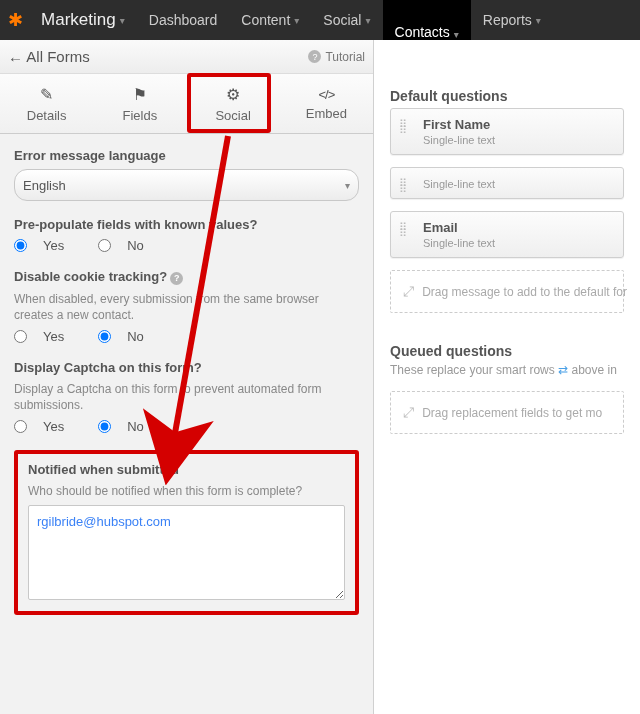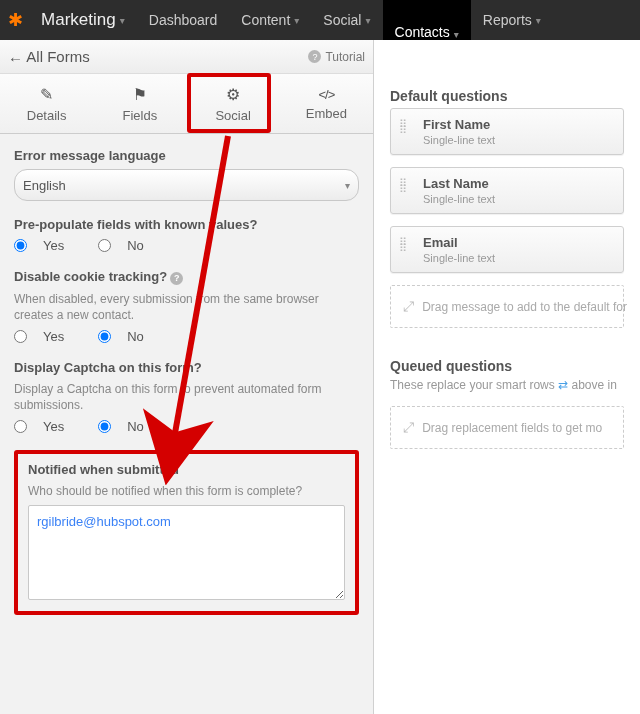--- a/index.html
+++ b/index.html
@@ -170,21 +170,20 @@
     <div class="rp-section">
       <div class="rp-h">Default questions</div>
 
       <div class="fieldcard">
         <div class="drag">⠿<br>⠿</div>
         <div class="fname">First Name</div>
         <div class="ftype">Single-line text</div>
       </div>
       <div class="fieldcard">
         <div class="drag">⠿<br>⠿</div>
-        <div class="fname">Last Name</div>
         <div class="ftype">Single-line text</div>
       </div>
       <div class="fieldcard">
         <div class="drag">⠿<br>⠿</div>
         <div class="fname">Email</div>
         <div class="ftype">Single-line text</div>
       </div>
 
       <div class="dropslot">
         <span class="exp-icon">⤢</span>

